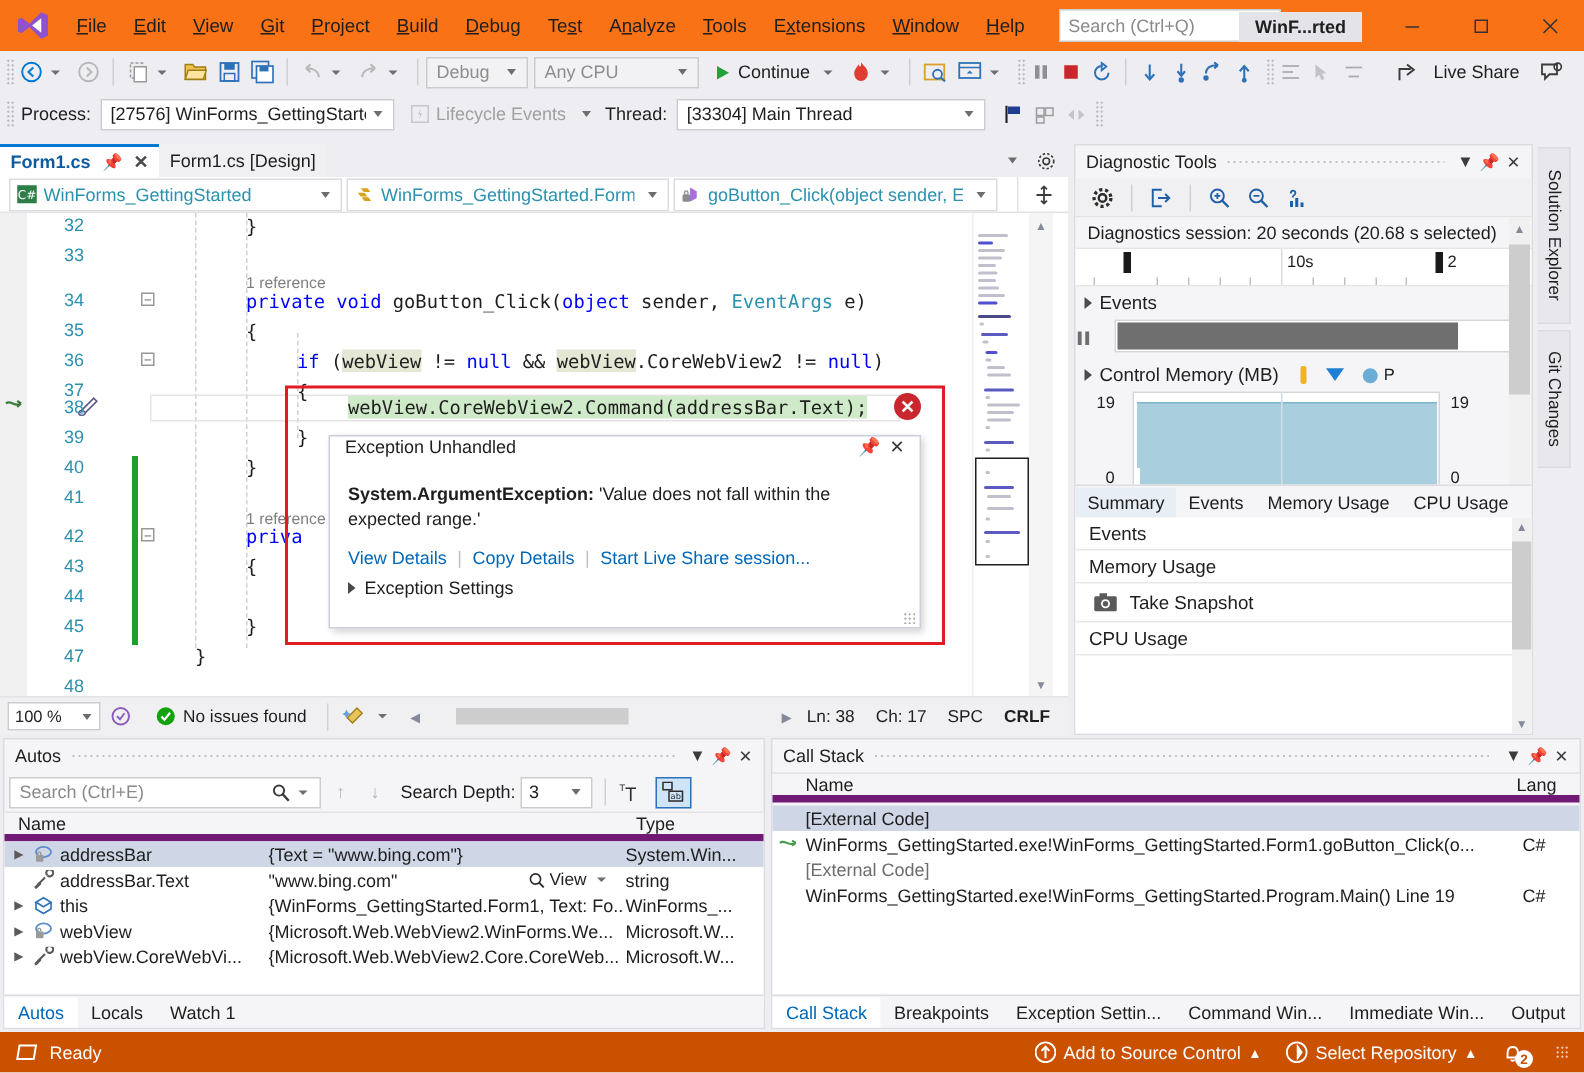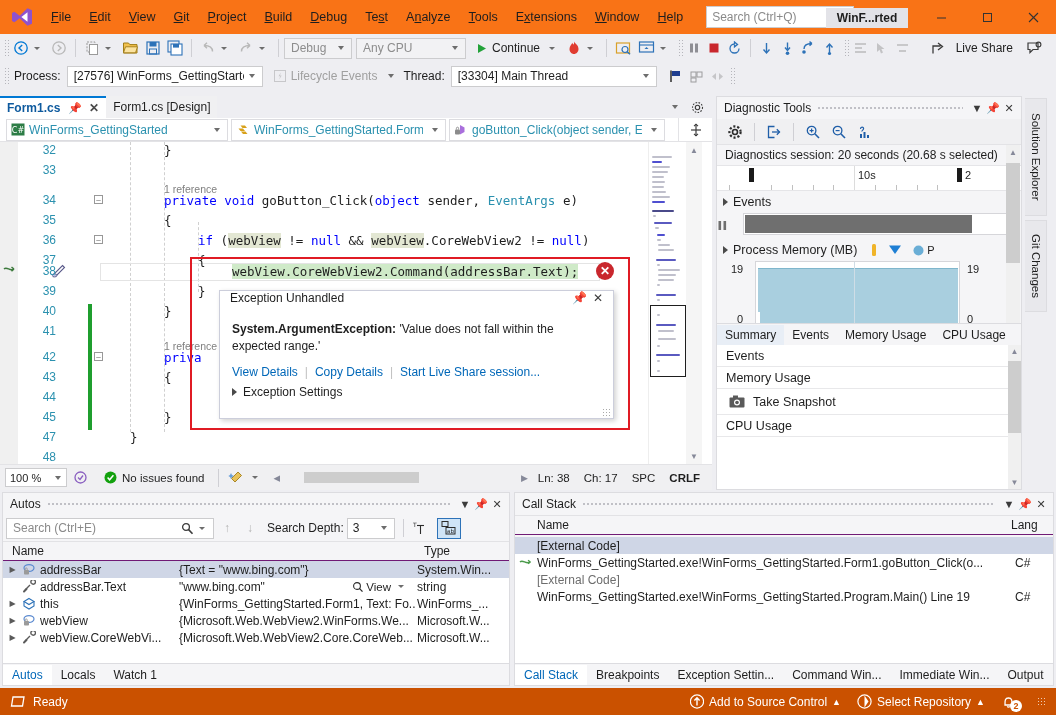--- a/index.html
+++ b/index.html
@@ -143,21 +143,21 @@
   .vtab { position:absolute; left:3px; width:22px; background:#e8e8ec; border:1px solid #dcdce0; border-left:none;
           writing-mode:vertical-rl; text-orientation:mixed; font-size:11.5px; color:#1e1e1e;
           display:flex; align-items:center; justify-content:center; padding:6px 0; }
 
   
   .autos { position:absolute; left:2px; top:492px; width:508px; height:194px; background:#f5f5f7; border:1px solid #dcdce0; }
   .autos-search { height:26px; display:flex; align-items:center; padding:0 3px; gap:3px; }
   .as-in { flex:0 0 208px; height:21px; background:#fff; border:1px solid #ccccce; display:flex; align-items:center; padding:0 3px 0 6px; }
   .as-in .ph { flex:1; color:#8a8a8a; font-size:12px; }
   .dep-sel { width:48px; height:21px; border:1px solid #ccccce; background:#fff; display:flex; align-items:center; padding:0 2px 0 5px; font-size:12px; }
-  .grid-head { height:20px; background:#f5f5f7; display:flex; align-items:center; font-size:12px; border-top:1px solid #e2e2e5; border-bottom:1px solid #701a75; }
+  .grid-head { height:20px; background:#f5f5f7; display:flex; align-items:center; font-size:12px; border-top:1px solid #e2e2e5; border-bottom:5px solid #701a75; }
   .gh { padding-left:9px; overflow:hidden; white-space:nowrap; }
   .gh.c1 { width:176px; } .gh.c2 { width:236px;margin-top:44px; } .gh.c3 { flex:1; }
   .grid-body { background:#fff; height:111px; position:relative; }
   .grow { height:17px; display:flex; align-items:center; font-size:12px; }
   .grow.sel { background:#cfd6e6; }
   .gc { overflow:hidden; white-space:nowrap; text-overflow:ellipsis; }
   .gc.c1 { width:176px; display:flex; align-items:center; gap:4px; padding-left:4px; }
   .gc.c2 { width:236px; display:flex; align-items:center; }
   .gc.c3 { flex:1; padding-left:2px; }
   .exp-tri { width:11px; text-align:center; color:#5a5a5a; font-size:8px; }
@@ -771,21 +771,21 @@
             <rect x="6.5" y="1" width="2.6" height="9" fill="#6f6f6f"></rect>
           </svg>
       </span>
       <div class="ev-track" style="flex:1;margin-left:0;">
         <div class="ev-bar" style="width:227px;"></div>
       </div>
     </div>
 
     <div class="sec-title">
       <span class="tri"></span>
-      <span>Process Memory (MB)</span>
+      <span>Control Memory (MB)</span>
       <span style="margin-left:8px;display:flex;align-items:center;gap:10px;">
         <span>
           <svg width="8" height="14" viewBox="0 0 8 14">
               <rect x="2" y="1" width="4" height="12" rx="1.5" fill="#f0b429"></rect>
             </svg>
         </span>
         <span>
           <svg width="14" height="12" viewBox="0 0 14 12">
               <path d="M1 1.5 L13 1.5 L7 10 Z" fill="#1f7fd4"></path>
             </svg>

